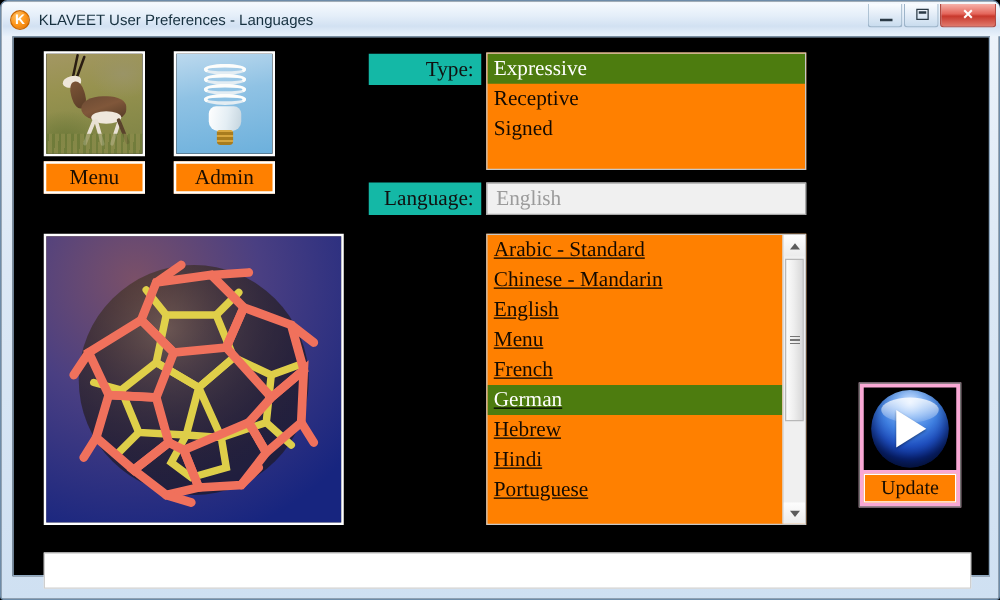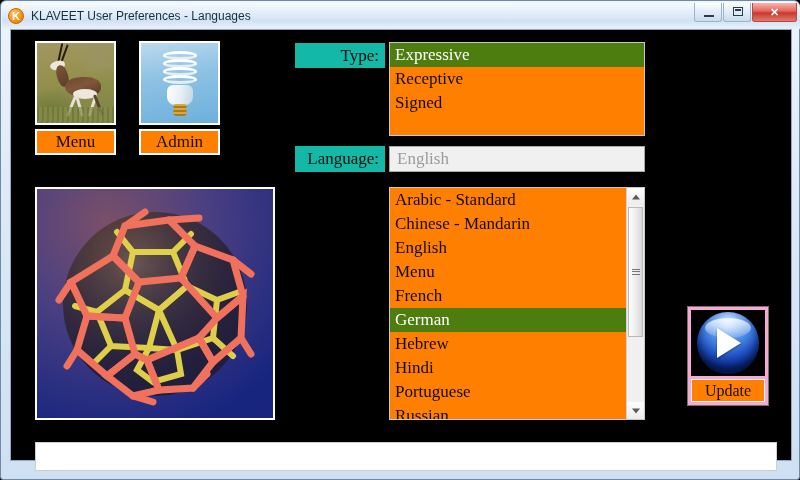--- a/index.html
+++ b/index.html
@@ -308,20 +308,21 @@
     color: #ffffff;
   }
   #type-list .row { height: 24px; line-height: 24px; }
   #language-list .row { height: 24px; line-height: 24px; }
 
   .list-viewport {
     position: absolute;
     left: 0; top: 0; bottom: 0;
     right: 18px;
     overflow: hidden;
+    text-decoration: underline;
   }
 
   
   .scrollbar {
     position: absolute;
     right: 0; top: 0; bottom: 0;
     width: 18px;
     background: #f0f0f0;
     border-left: 1px solid #d4d4d4;
     box-sizing: border-box;
@@ -543,21 +544,20 @@
       <div class="list-viewport">
         <div class="row">Arabic - Standard</div>
         <div class="row">Chinese - Mandarin</div>
         <div class="row">English</div>
         <div class="row">Menu</div>
         <div class="row">French</div>
         <div class="row selected">German</div>
         <div class="row">Hebrew</div>
         <div class="row">Hindi</div>
         <div class="row">Portuguese</div>
-        <div class="row">Russian</div>
       </div>
       <div class="scrollbar">
         <div class="sb-arrow up">
             <span class="tri"></span>
           </div>
         <div class="sb-thumb">
             <span class="grip"></span>
           </div>
         <div class="sb-arrow down">
             <span class="tri"></span>

